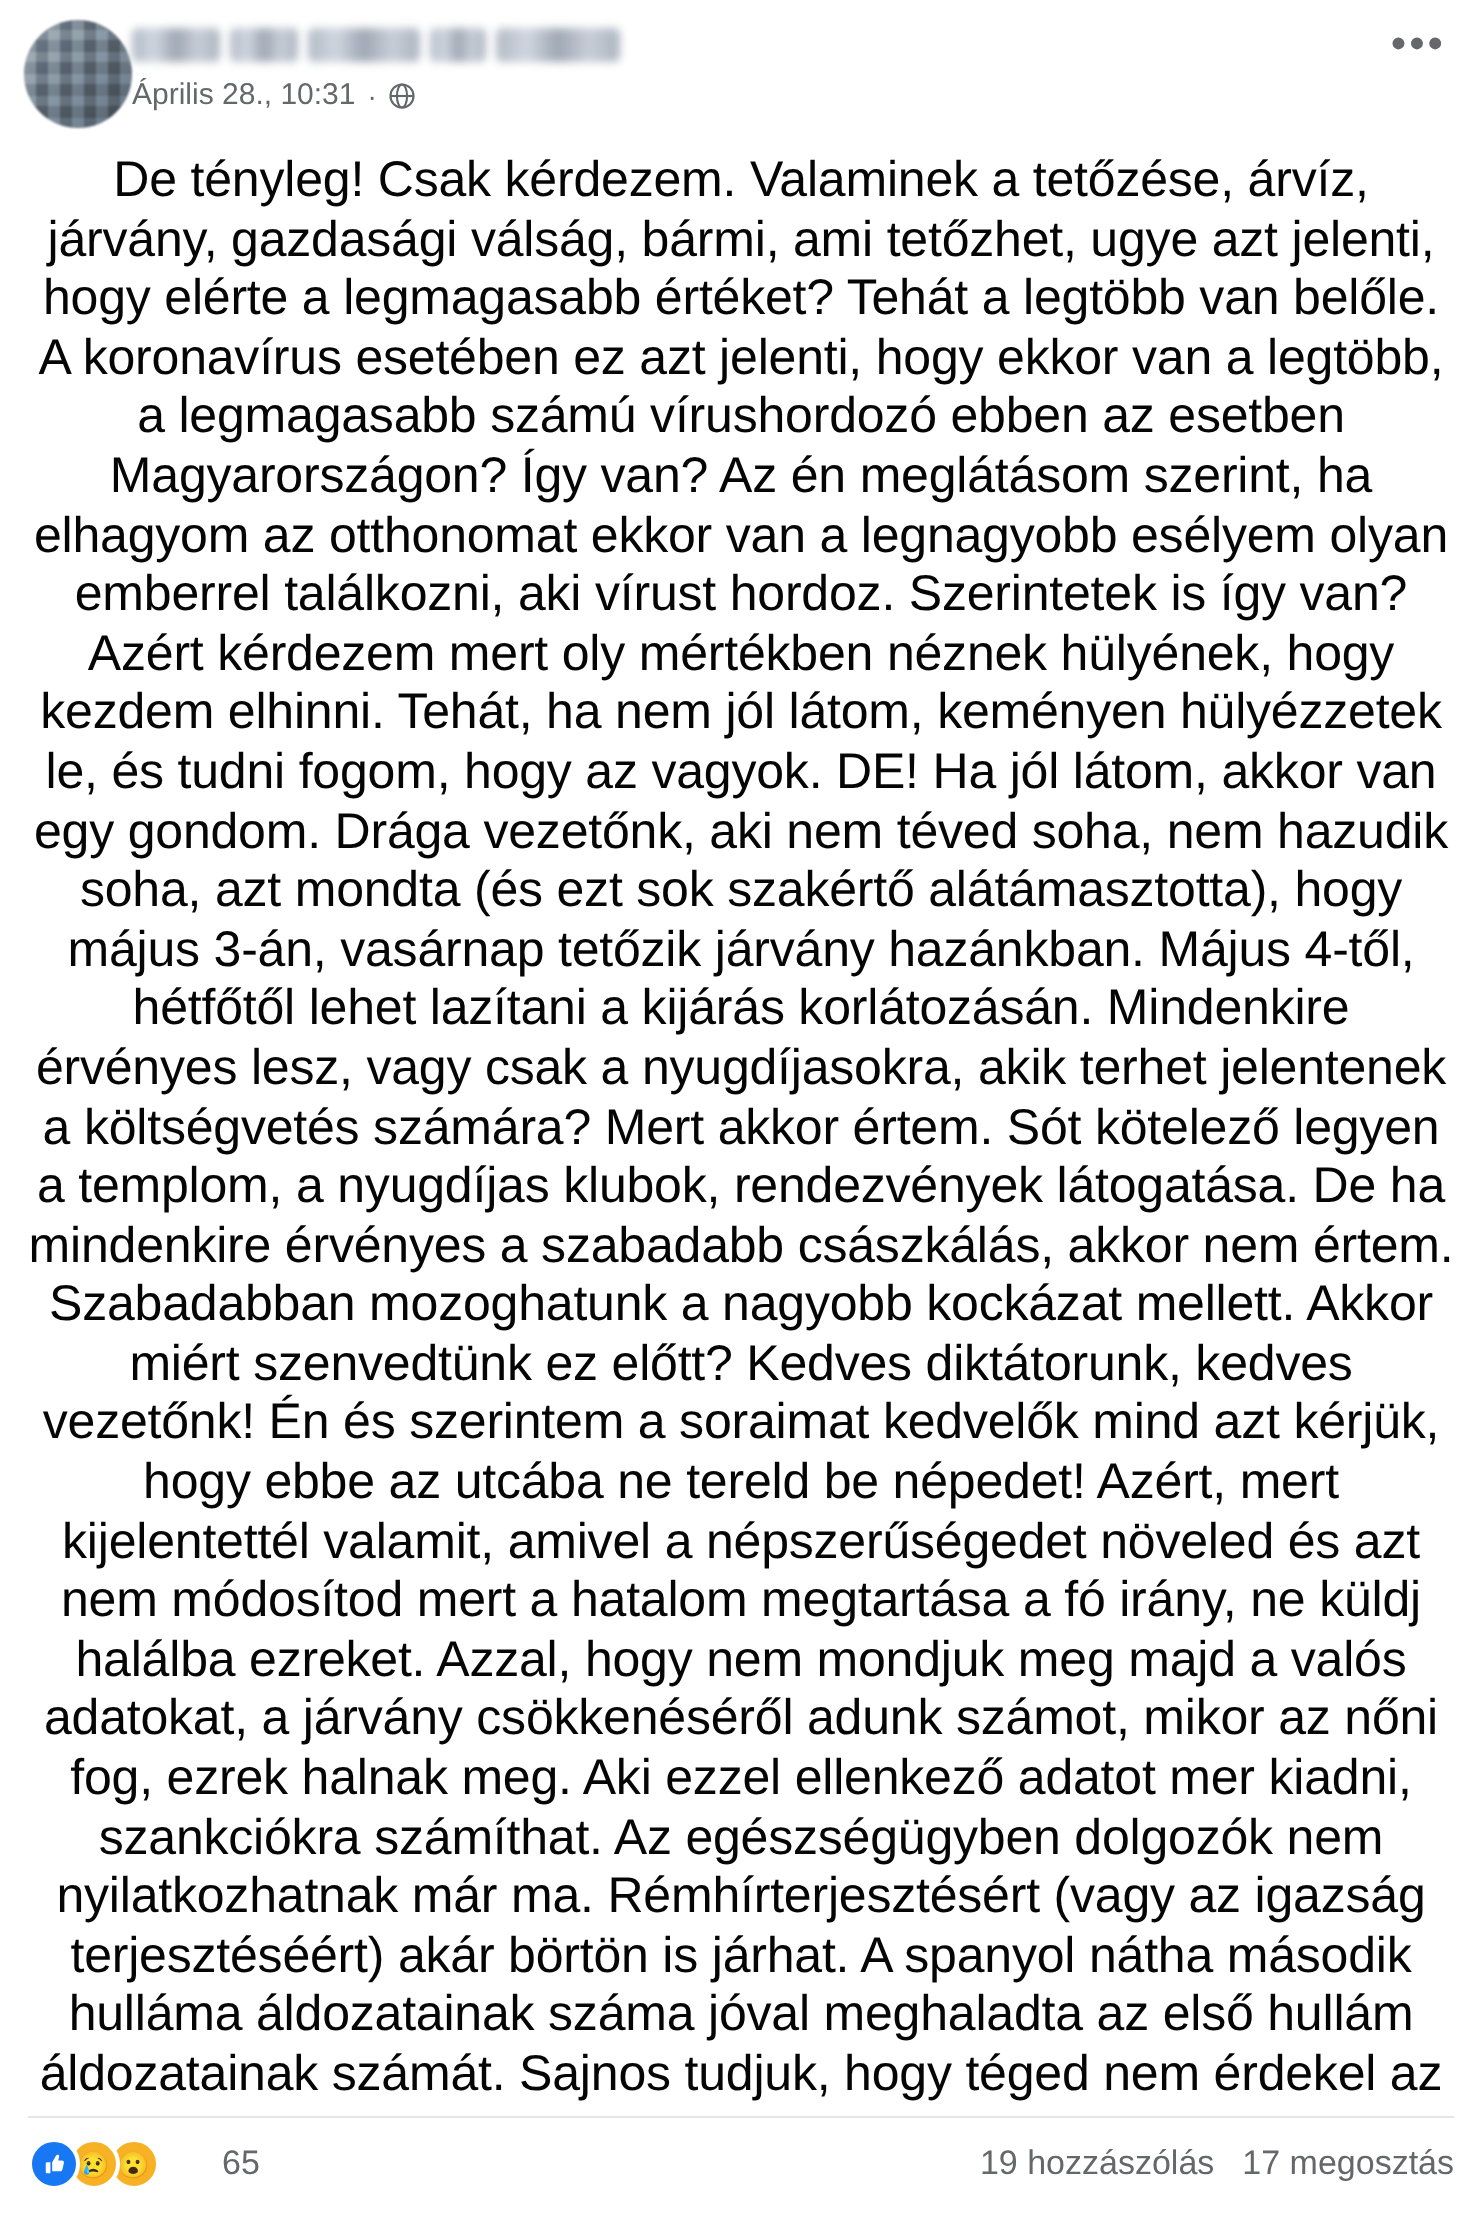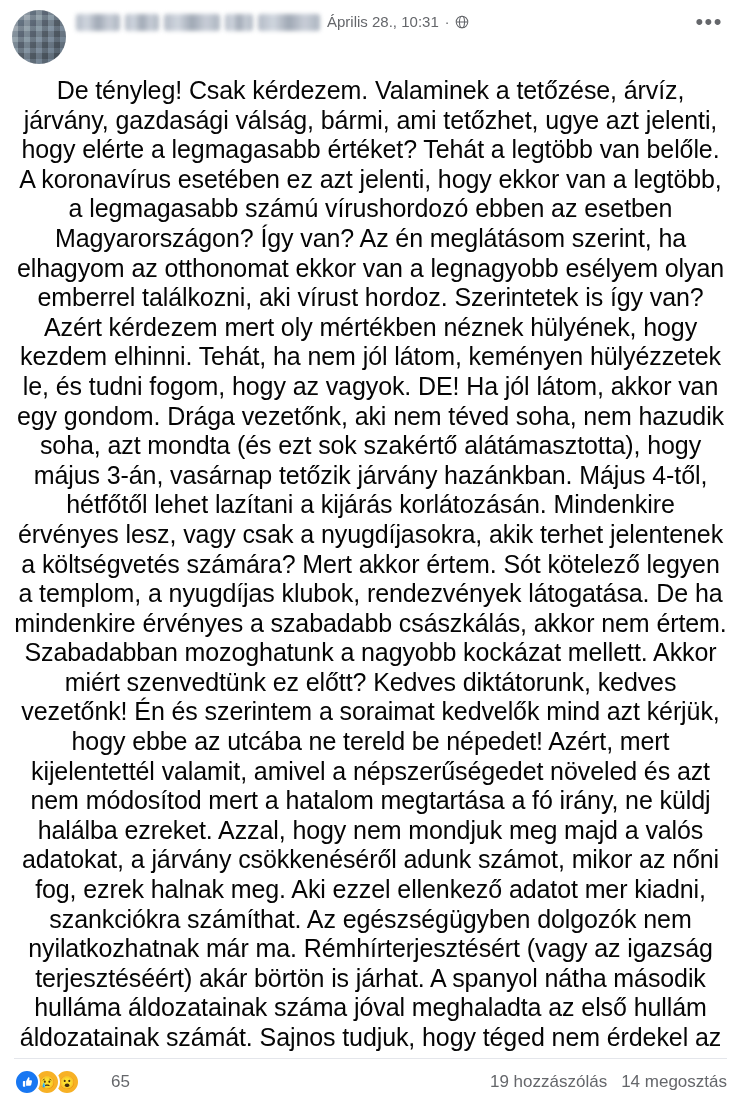--- a/index.html
+++ b/index.html
@@ -43,23 +43,24 @@
   .avatar::after {
     content: "";
     position: absolute;
     left: 0; right: 0; top: 0; bottom: 0;
     background:
       repeating-linear-gradient(90deg, rgba(255,255,255,0.18) 0 6px, rgba(0,0,0,0.10) 6px 12px),
       repeating-linear-gradient(0deg, rgba(255,255,255,0.10) 0 5px, rgba(0,0,0,0.12) 5px 11px);
     mix-blend-mode: overlay;
   }
   .header-text {
-    margin-left: 10px;
+    margin-left: 0;
     padding-top: 2px;
     display: flex;
+    flex-direction: column;
     gap: 7px;
   }
   .name-blur {
     display: flex;
     align-items: center;
     gap: 5px;
     height: 20px;
   }
   .blur-chunk {
     height: 17px;
@@ -227,17 +228,17 @@
           </svg>
         </span>
         <span class="react react-sad">😢</span>
         <span class="react react-wow">😮</span>
       </div>
       <span class="react-count">65</span>
     </div>
 
     <div class="counts">
       <span>19 hozzászólás</span>
-      <span>14 megosztás</span>
+      <span>17 megosztás</span>
     </div>
   </div>
 
 </div>
 
 </body></html>

